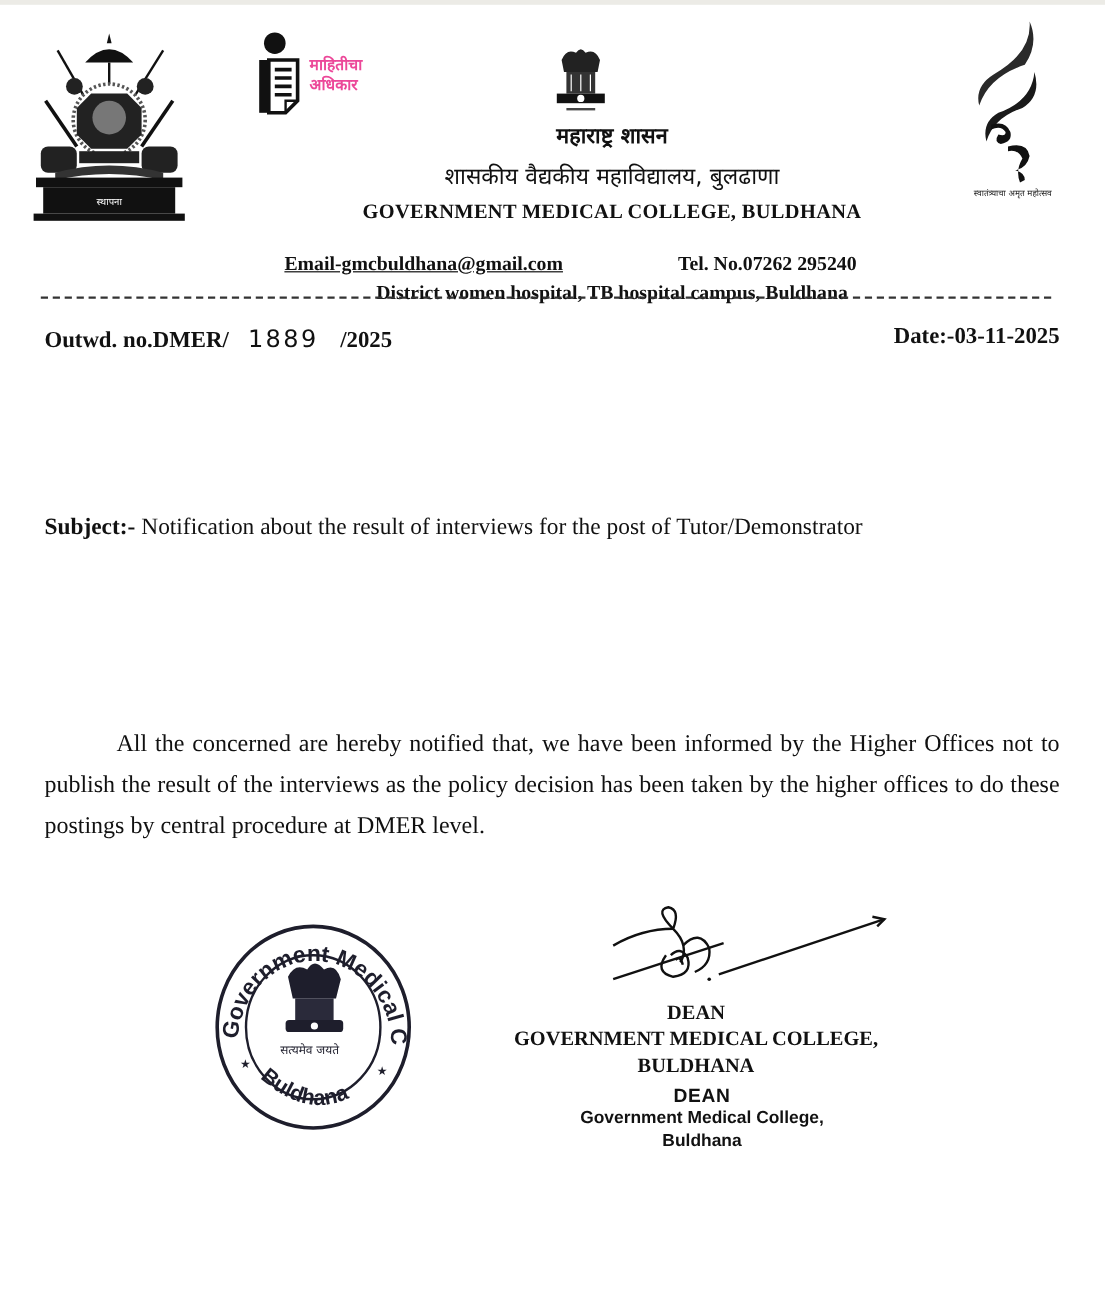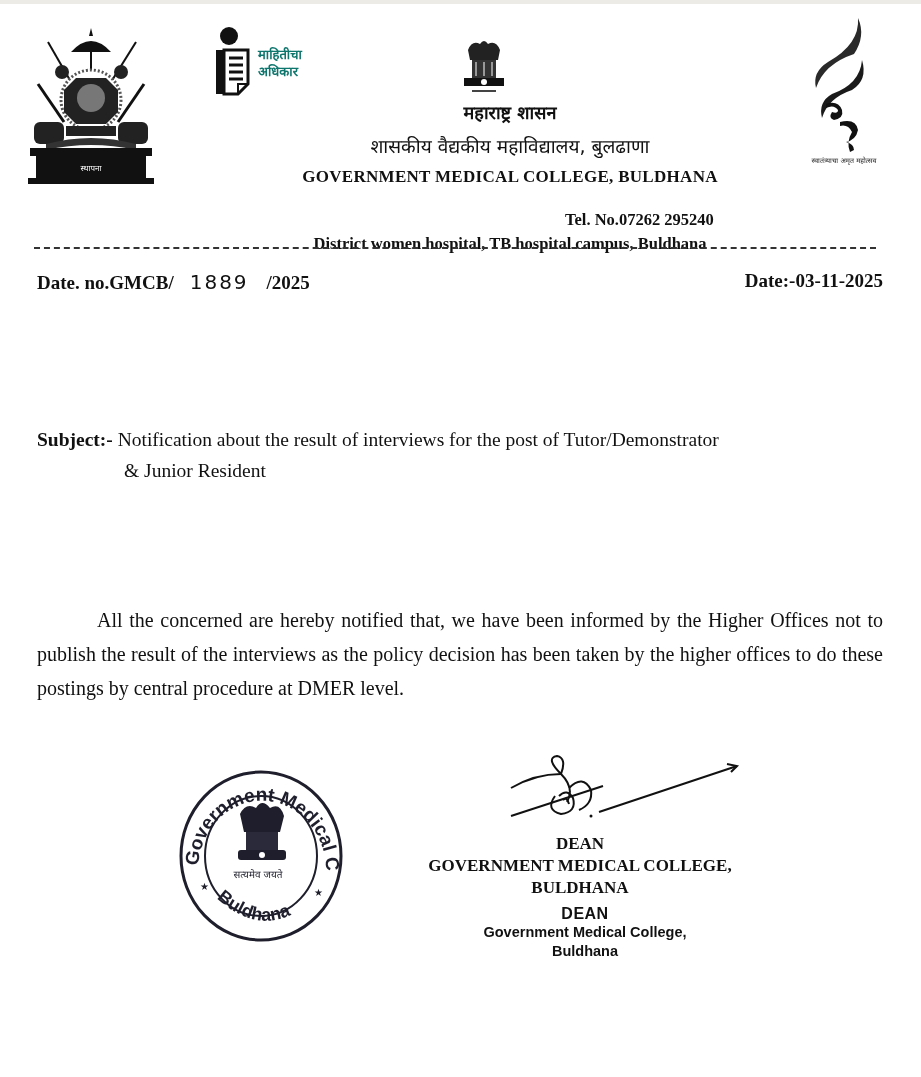--- a/index.html
+++ b/index.html
@@ -9,21 +9,21 @@
       font-family: "Liberation Serif", serif;
       color: #111111;
       position: relative;
     }
     .topband { position: absolute; left: 0; top: 0; width: 921px; height: 4px; background: #ecebe6; }
     .abs { position: absolute; }
 
     
     .logo-emblem { left: 26px; top: 22px; width: 130px; height: 168px; }
     .rti-logo { left: 214px; top: 26px; width: 130px; height: 72px; }
-    .rti-text { position: absolute; left: 44px; top: 20px; font-family: "DejaVu Sans", sans-serif; font-size: 13px; line-height: 17px; color: #0f766e; font-weight: bold; }
+    .rti-text { position: absolute; left: 44px; top: 20px; font-family: "DejaVu Sans", sans-serif; font-size: 13px; line-height: 17px; color: #ec4899; font-weight: bold; }
     .ashoka-logo { left: 458px; top: 36px; width: 52px; height: 62px; }
     .right-logo { left: 798px; top: 14px; width: 90px; height: 160px; }
     .right-caption { position: absolute; left: -2px; top: 142px; width: 96px; font-family: "DejaVu Sans", sans-serif; font-size: 7px; text-align: center; color: #222; white-space: nowrap; }
 
     
     .hdr { position: absolute; left: 230px; width: 560px; text-align: center; }
     .hdr-mr-govt { top: 100px; font-family: "DejaVu Sans", sans-serif; font-size: 18px; font-weight: bold; }
     .hdr-mr-college { top: 133px; font-family: "DejaVu Sans", sans-serif; font-size: 19px; font-weight: normal; }
     .hdr-en-college { top: 167px; font-size: 17px; font-weight: bold; letter-spacing: 0.3px; }
     .hdr-address { top: 188px; font-size: 16.5px; font-weight: bold; margin-top: 46px; }
@@ -117,34 +117,34 @@
     <path d="M42 108 Q58 104 60 116 Q58 126 48 128 Q56 130 56 136 L52 138 Q48 128 54 118 Q50 110 42 112 Z" fill="#111"></path>
   </svg>
   <div class="right-caption">स्वातंत्र्याचा अमृत महोत्सव</div>
 </div>
 
 <div class="hdr hdr-mr-govt">महाराष्ट्र शासन</div>
 <div class="hdr hdr-mr-college">शासकीय वैद्यकीय महाविद्यालय, बुलढाणा</div>
 <div class="hdr hdr-en-college">GOVERNMENT MEDICAL COLLEGE, BULDHANA</div>
 <div class="hdr hdr-address">District women hospital, TB hospital campus, Buldhana</div>
 <div class="contact-row">
+  <span class="email">Email-gmcbuldhana@gmail.com</span>
   <span class="tel">Tel. No.07262 295240</span>
 </div>
 
 <div class="dashed"></div>
 
 <div class="ref-row">
-  <span>Date. no.GMCB/</span><span class="outward-num">1889</span><span>/2025</span>
+  <span>Outwd. no.DMER/</span><span class="outward-num">1889</span><span>/2025</span>
   <span class="date">Date:-03-11-2025</span>
 </div>
 
 <div class="subject">
   <b>Subject:-</b>
   <span>Notification about the result of interviews for the post of Tutor/Demonstrator</span>
-  <span class="subject-line2">&amp; Junior Resident</span>
 </div>
 
 <div class="body-para">All the concerned are hereby notified that, we have been informed by the Higher Offices not to publish the result of the interviews as the policy decision has been taken by the higher offices to do these postings by central procedure at DMER level.</div>
 
 <svg class="abs stamp" viewBox="0 0 170 178">
   <defs>
     <path id="stampTop" d="M22 100 A64 70 0 1 1 150 110"></path>
     <path id="stampBottom" d="M36 128 Q85 176 132 138"></path>
   </defs>
   <ellipse cx="85" cy="90" rx="80" ry="84" fill="none" stroke="#1e1e2c" stroke-width="3"></ellipse>

